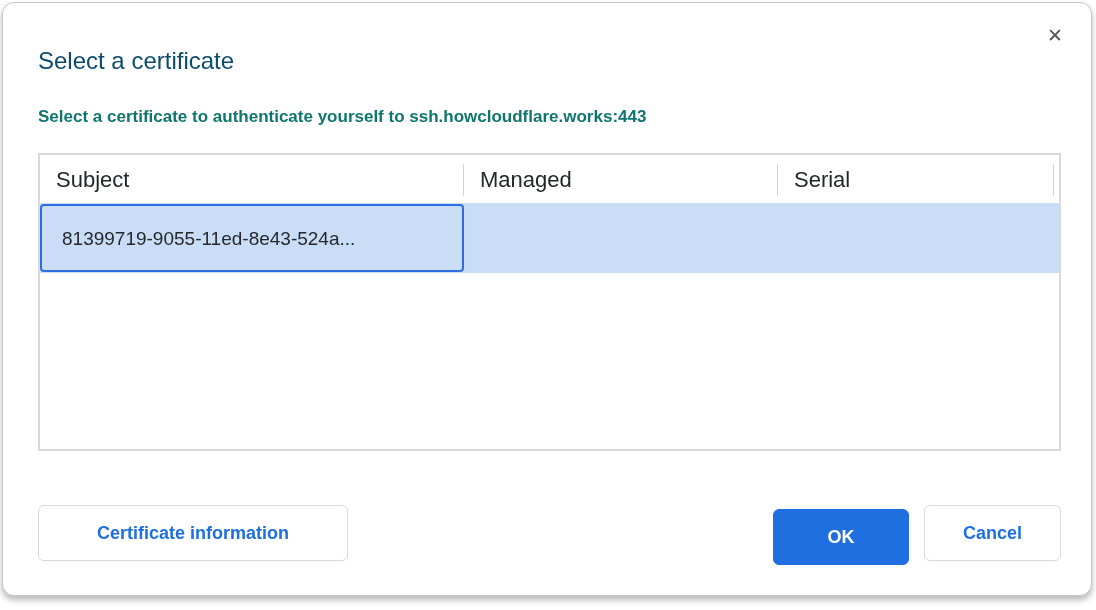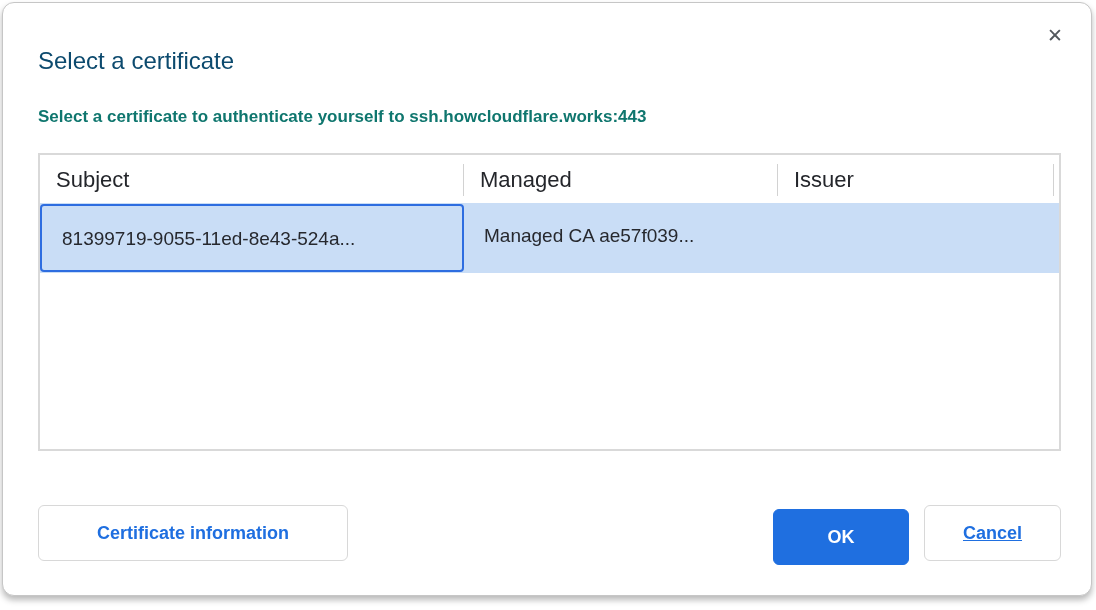--- a/index.html
+++ b/index.html
@@ -62,44 +62,43 @@
   .btn{
     position:absolute;height:56px;border-radius:6px;cursor:pointer;
     font-family:"Liberation Sans", sans-serif;
     font-size:18px;font-weight:700;
     display:flex;align-items:center;justify-content:center;
     background:#fff;border:1px solid #d8d8d8;color:var(--accent-blue);
   }
   .btn-cert-info{left:35px;top:502px;width:310px;font-size:18px;}
   .btn-ok{left:770px;top:506px;width:136px;background:var(--accent-blue);
     border:1px solid var(--accent-blue);color:#fff;}
-  .btn-cancel{left:921px;top:502px;width:137px;text-decoration:underline;}
+  .btn-cancel{left:921px;top:502px;width:137px;}
 </style>
 </head>
 <body>
 
 <div class="dialog">
 
   <button class="close-btn">
     <span>✕</span>
   </button>
 
   <h1 class="title">Select a certificate</h1>
 
   <p class="subtitle">Select a certificate to authenticate yourself to ssh.howcloudflare.works:443</p>
 
   <div class="cert-table">
     <div class="thead">
       <div class="th col-subject">Subject</div>
       <div class="th col-issuer">Managed</div>
-      <div class="th col-serial">Issuer</div>
+      <div class="th col-serial">Serial</div>
     </div>
     <div class="tr">
       <div class="td subject-cell col-subject">81399719-9055-11ed-8e43-524a...</div>
-      <div class="td col-issuer">Managed CA ae57f039...</div>
     </div>
   </div>
 
   <button class="btn btn-cert-info">Certificate information</button>
   <button class="btn btn-ok">OK</button>
   <button class="btn btn-cancel">Cancel</button>
 
 </div>
 
 </body></html>

